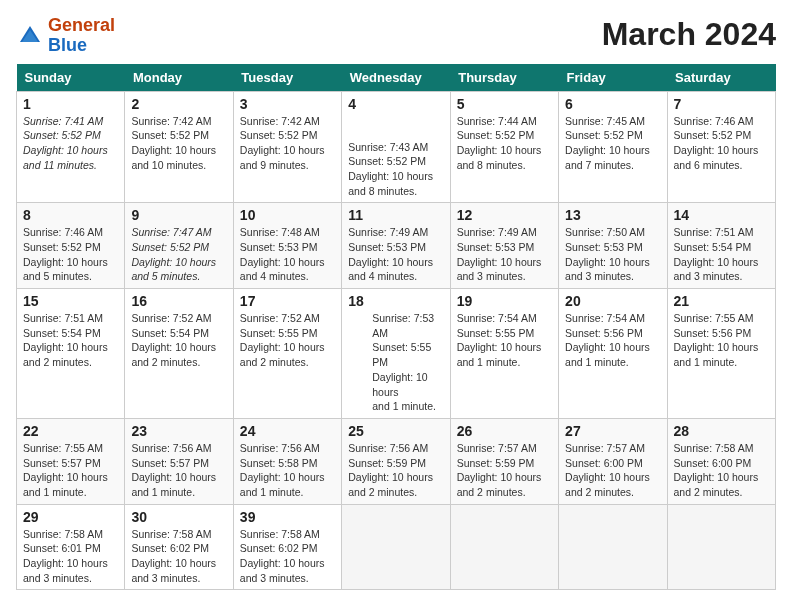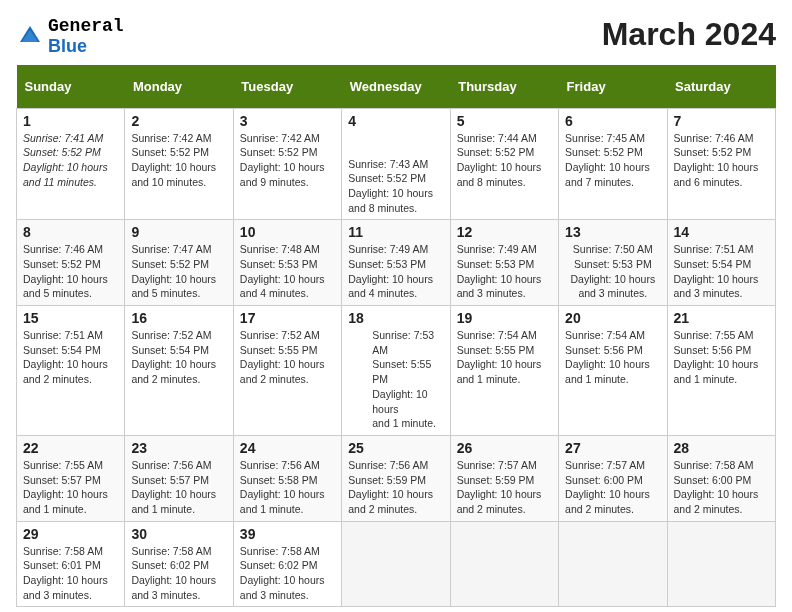--- a/index.html
+++ b/index.html
@@ -19,21 +19,21 @@
     .logo {
       display: flex;
       align-items: center;
       gap: 4px;
     }
     .logo-text {
       font-size: 18px;
       font-weight: bold;
       line-height: 1.1;
     }
-    .logo-text .general { color: #000000; font-family: Liberation Mono, monospace; }
+    .logo-text .general { color: #c2410c; }
     .logo-text .blue { color: #1a6abf; }
     .logo-icon {
       width: 28px;
       height: 28px;
     }
     .title-block {
       text-align: right;
     }
     .month-title {
       font-size: 32px;
@@ -43,24 +43,24 @@
     .location {
       font-size: 15px;
       color: #555;
     }
     table {
       width: 100%;
       border-collapse: collapse;
       font-size: 11px;
     }
     thead tr th {
-      background: #4d7c0f;
+      background: #0f766e;
       color: #fff;
       text-align: left;
-      padding: 14px 8px;
+      padding: 6px 8px;
       font-size: 13px;
       font-weight: bold;
       margin-top: 13px;
     }
     tbody tr td {
       border: 1px solid #ccc;
       vertical-align: top;
       padding: 4px 6px;
       width: 14.28%;
       min-height: 80px;
@@ -172,21 +172,21 @@
       <tr>
         <td>
           <div class="day-num">8</div>
           <div class="day-detail" style="white-space: pre-line;">Sunrise: 7:46 AM
 Sunset: 5:52 PM
 Daylight: 10 hours
 and 5 minutes.</div>
         </td>
         <td>
           <div class="day-num">9</div>
-          <div class="day-detail" style="white-space: pre-line;">Sunrise: 7:47 AM
+          <div class="day-detail" style="white-space: pre-line; font-style: italic;">Sunrise: 7:47 AM
 Sunset: 5:52 PM
 Daylight: 10 hours
 and 5 minutes.</div>
         </td>
         <td>
           <div class="day-num">10</div>
           <div class="day-detail" style="white-space: pre-line;">Sunrise: 7:48 AM
 Sunset: 5:53 PM
 Daylight: 10 hours
 and 4 minutes.</div>
@@ -200,21 +200,21 @@
         </td>
         <td>
           <div class="day-num">12</div>
           <div class="day-detail" style="white-space: pre-line;">Sunrise: 7:49 AM
 Sunset: 5:53 PM
 Daylight: 10 hours
 and 3 minutes.</div>
         </td>
         <td>
           <div class="day-num">13</div>
-          <div class="day-detail" style="white-space: pre-line; text-align: center;">Sunrise: 7:50 AM
+          <div class="day-detail" style="white-space: pre-line;">Sunrise: 7:50 AM
 Sunset: 5:53 PM
 Daylight: 10 hours
 and 3 minutes.</div>
         </td>
         <td>
           <div class="day-num">14</div>
           <div class="day-detail" style="white-space: pre-line;">Sunrise: 7:51 AM
 Sunset: 5:54 PM
 Daylight: 10 hours
 and 3 minutes.</div>

